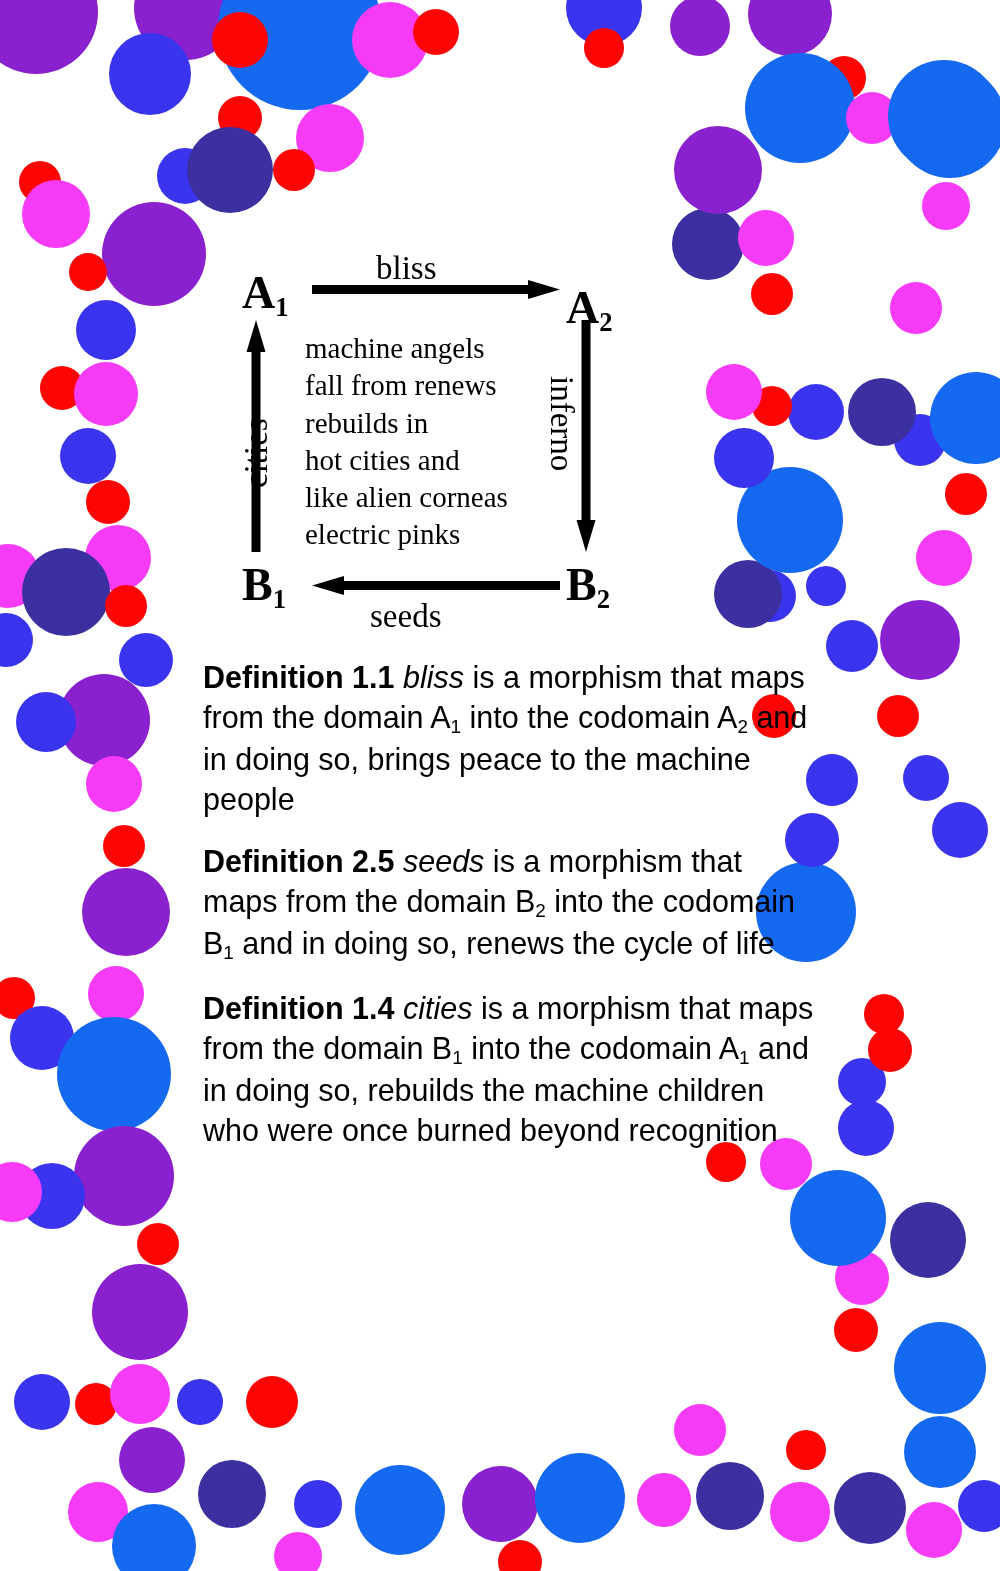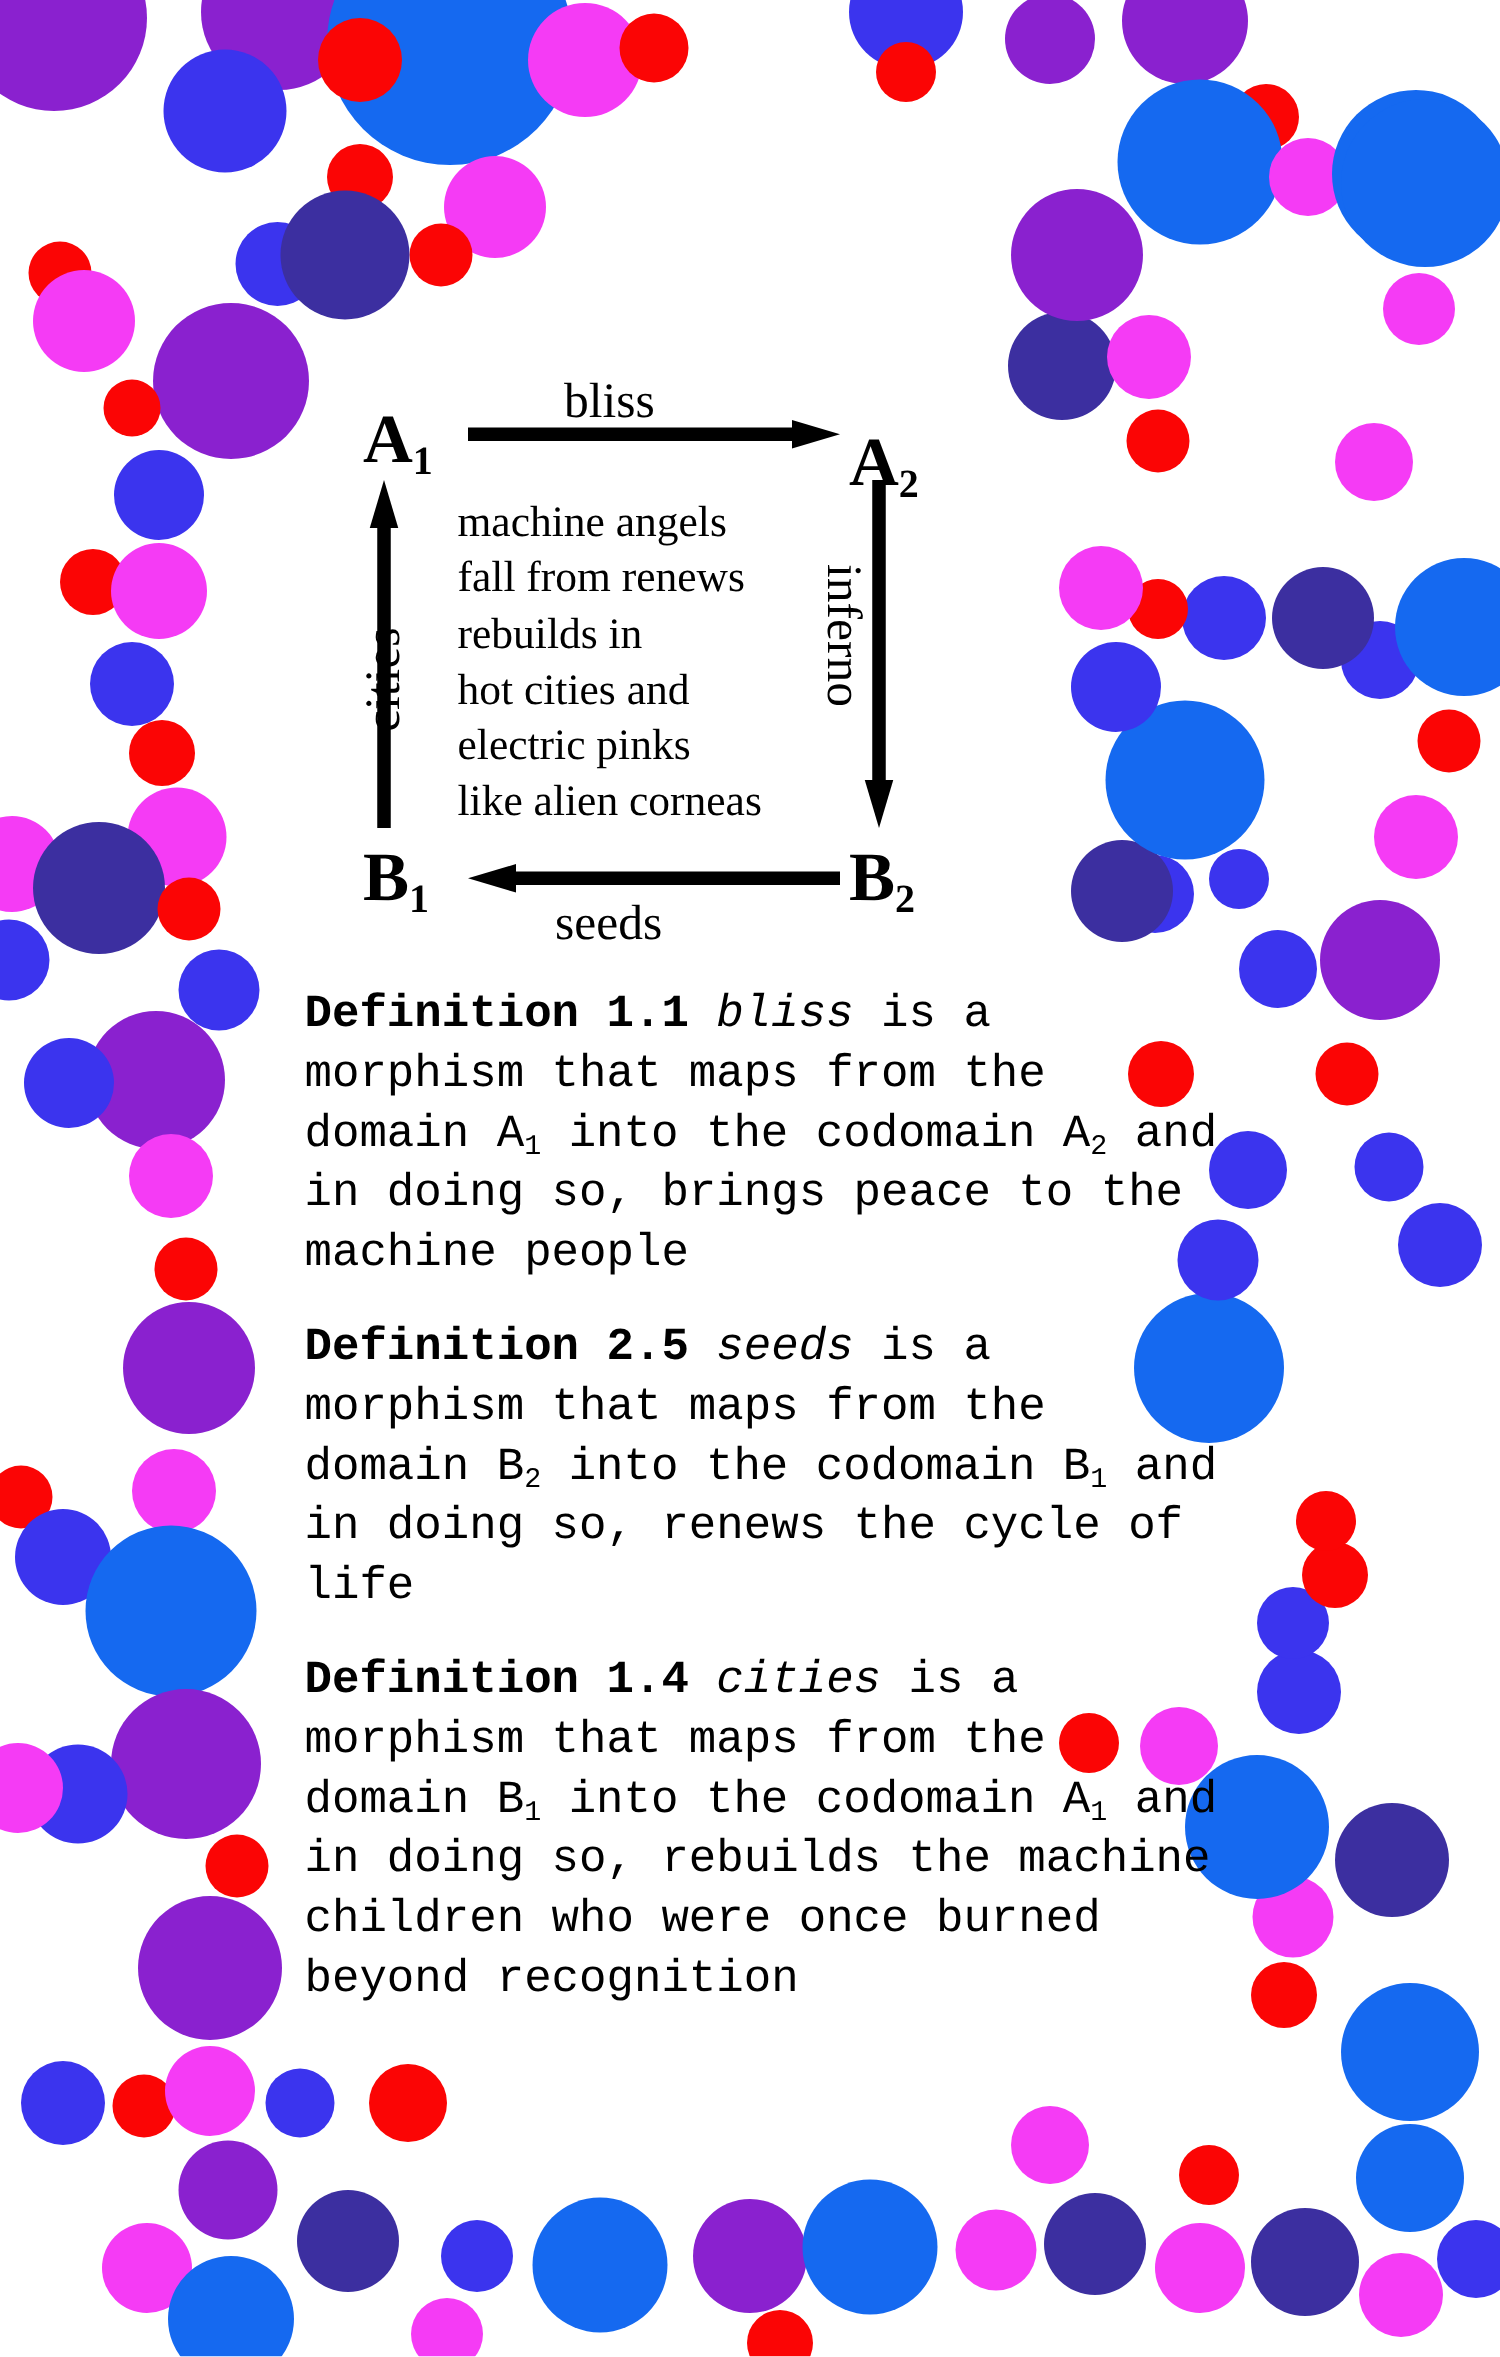--- a/index.html
+++ b/index.html
@@ -96,21 +96,21 @@
   #poem div { margin: 0; padding: 0; }
 
   
   #definitions {
     position: absolute;
     left: 203px;
     top: 658px;
     width: 620px;
   }
   .definition {
-    font-family: Liberation Mono, monospace;
+    font-family: Liberation Sans, sans-serif;
     font-size: 30.5px;
     line-height: 1.305;
     color: #000;
     margin-bottom: 23px;
     white-space: pre-wrap;
   }
   .definition .deflabel { font-weight: 700; }
   .definition .defname  { font-style: italic; }
   .definition sub {
     font-size: 0.62em;
@@ -272,22 +272,22 @@
     <div class="arrow-label" id="label-inferno">inferno</div>
     <div class="arrow-label" id="label-seeds">seeds</div>
     <div class="arrow-label" id="label-cities">cities</div>
   </div>
 
   <div id="poem">
     <div>machine angels</div>
     <div>fall from renews</div>
     <div>rebuilds in</div>
     <div>hot cities and</div>
+    <div>like alien corneas</div>
     <div>electric pinks</div>
-    <div>like alien corneas</div>
   </div>
 
   <div id="definitions">
       <div class="definition"><span class="deflabel">Definition 1.1</span> <span class="defname">bliss</span> is a morphism that maps from the domain <span>A<sub>1</sub></span> into the codomain <span>A<sub>2</sub></span> and in doing so, brings peace to the machine people</div>
       <div class="definition"><span class="deflabel">Definition 2.5</span> <span class="defname">seeds</span> is a morphism that maps from the domain <span>B<sub>2</sub></span> into the codomain <span>B<sub>1</sub></span> and in doing so, renews the cycle of life</div>
       <div class="definition"><span class="deflabel">Definition 1.4</span> <span class="defname">cities</span> is a morphism that maps from the domain <span>B<sub>1</sub></span> into the codomain <span>A<sub>1</sub></span> and in doing so, rebuilds the machine children who were once burned beyond recognition</div>
     </div>
 
 </div>
 

